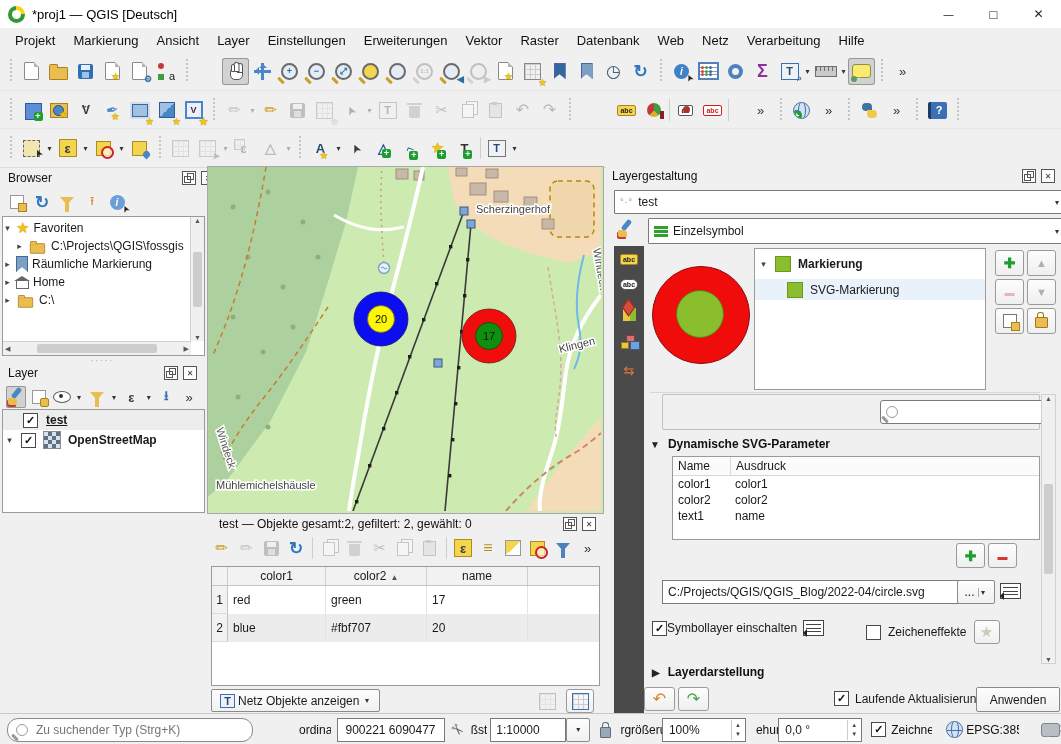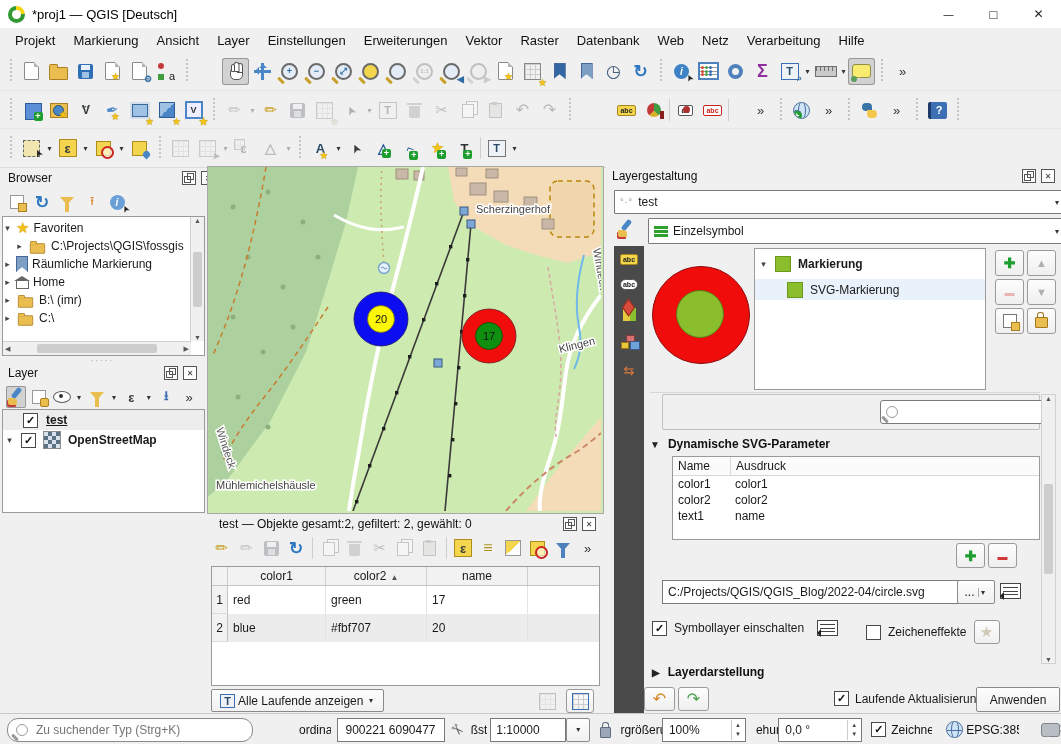--- a/index.html
+++ b/index.html
@@ -596,25 +596,20 @@
             <span>Räumliche Markierung</span>
           </div>
         <div class="trow">
             <span class="tw g-col"></span>
             <span class="ic-home"></span>
             <span>Home</span>
           </div>
         <div class="trow">
             <span class="tw g-col"></span>
             <span class="ic-folder sm"></span>
-            <span>B:\ (imr)</span>
-          </div>
-        <div class="trow">
-            <span class="tw g-col"></span>
-            <span class="ic-folder sm"></span>
             <span>C:\</span>
           </div>
       </div>
       <div class="vscroll" style="right:0;top:0;height:124px">
           <span>▲</span>
           <span class="thumb" style="width:9px;height:55px"></span>
           <span>▼</span>
         </div>
       <div class="hscroll" style="left:0;right:13px;bottom:0">
           <span style="margin-left:2px">◀</span>
@@ -843,21 +838,21 @@
       <div class="arow alt">
         <div class="rn" style="width:15px">2</div>
         <div style="width:92px">blue</div>
         <div style="width:95px">#fbf707</div>
         <div style="width:95px">20</div>
         <div style="flex:1;border-right:none"></div>
       </div>
     </div>
     <div class="btn" style="left:4px;top:175px;height:21px;padding:0 8px">
       <span class="ic-tbox" style="width:13px;height:12px;border-color:#3d6fb4"></span>
-      <span>Alle Laufende anzeigen</span>
+      <span>Netz Objekte anzeigen</span>
       <span class="dd"></span>
     </div>
     <span class="pti dis" style="position:absolute;right:44px;top:176px">
         <span class="ic-grid-sel" style="border-color:#3d6fb4"></span>
       </span>
     <span class="symbtn" style="right:8px;top:175px;width:26px;height:22px;position:absolute">
         <span class="ic-grid-sel" style="border-color:#3d6fb4"></span>
       </span>
   </div>
 
@@ -970,21 +965,21 @@
     </div>
     <div class="btn" style="left:351px;top:414px;width:36px;height:22px">
       <span>...</span>
         <span class="dd" style="border-left:1px solid #aaa"></span>
     </div>
     <span style="position:absolute;left:394px;top:417px" class="ic-override">
         <i></i>
         <i></i>
         <i></i>
       </span>
-    <div style="position:absolute;left:46px;top:454px;display:flex;align-items:center;gap:7px">
+    <div style="position:absolute;left:46px;top:454px;display:flex;align-items:center;">
       <span class="cb checked"></span>
       <span>Symbollayer einschalten</span>
       <span class="ic-override" style="margin-left:6px">
           <i></i>
           <i></i>
           <i></i>
         </span>
     </div>
     <div style="position:absolute;left:260px;top:454px;display:flex;align-items:center;gap:7px">
       <span class="cb"></span>

